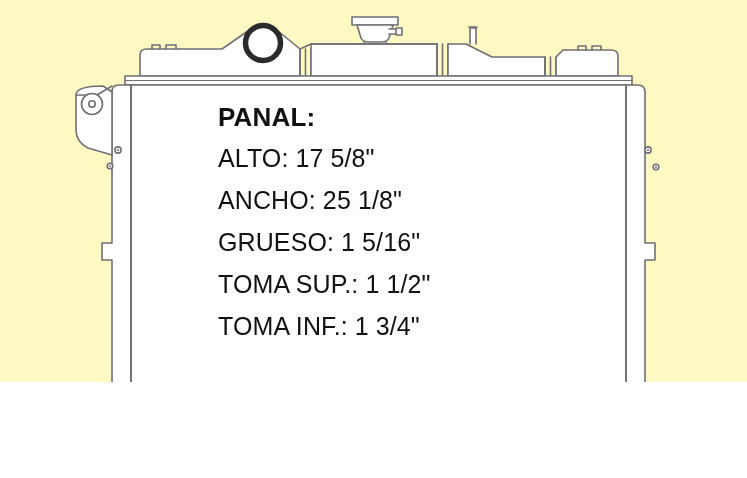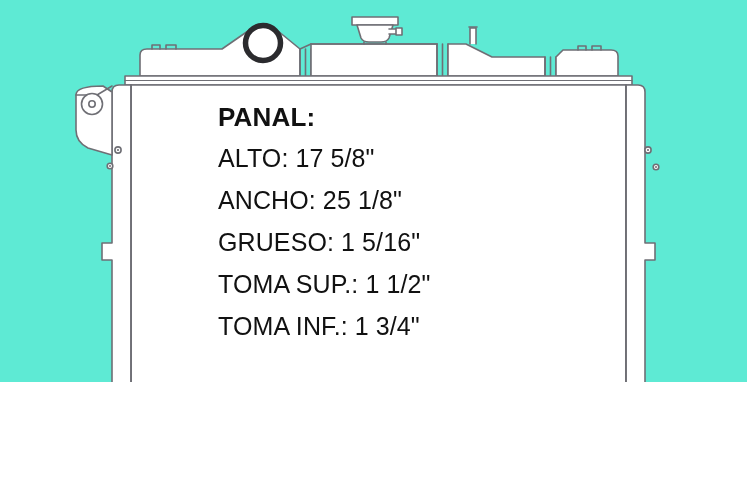--- a/index.html
+++ b/index.html
@@ -8,21 +8,21 @@
     padding: 0;
     background: #ffffff;
   }
   body {
     font-family: "Liberation Sans", sans-serif;
   }
   #stage {
     position: relative;
     width: 747px;
     height: 382px;
-    background: #5eead4;
+    background: #fef9c3;
     overflow: hidden;
   }
   #drawing {
     position: absolute;
     left: 0;
     top: 0;
     width: 747px;
     height: 478px;
   }
   #spec-block {

